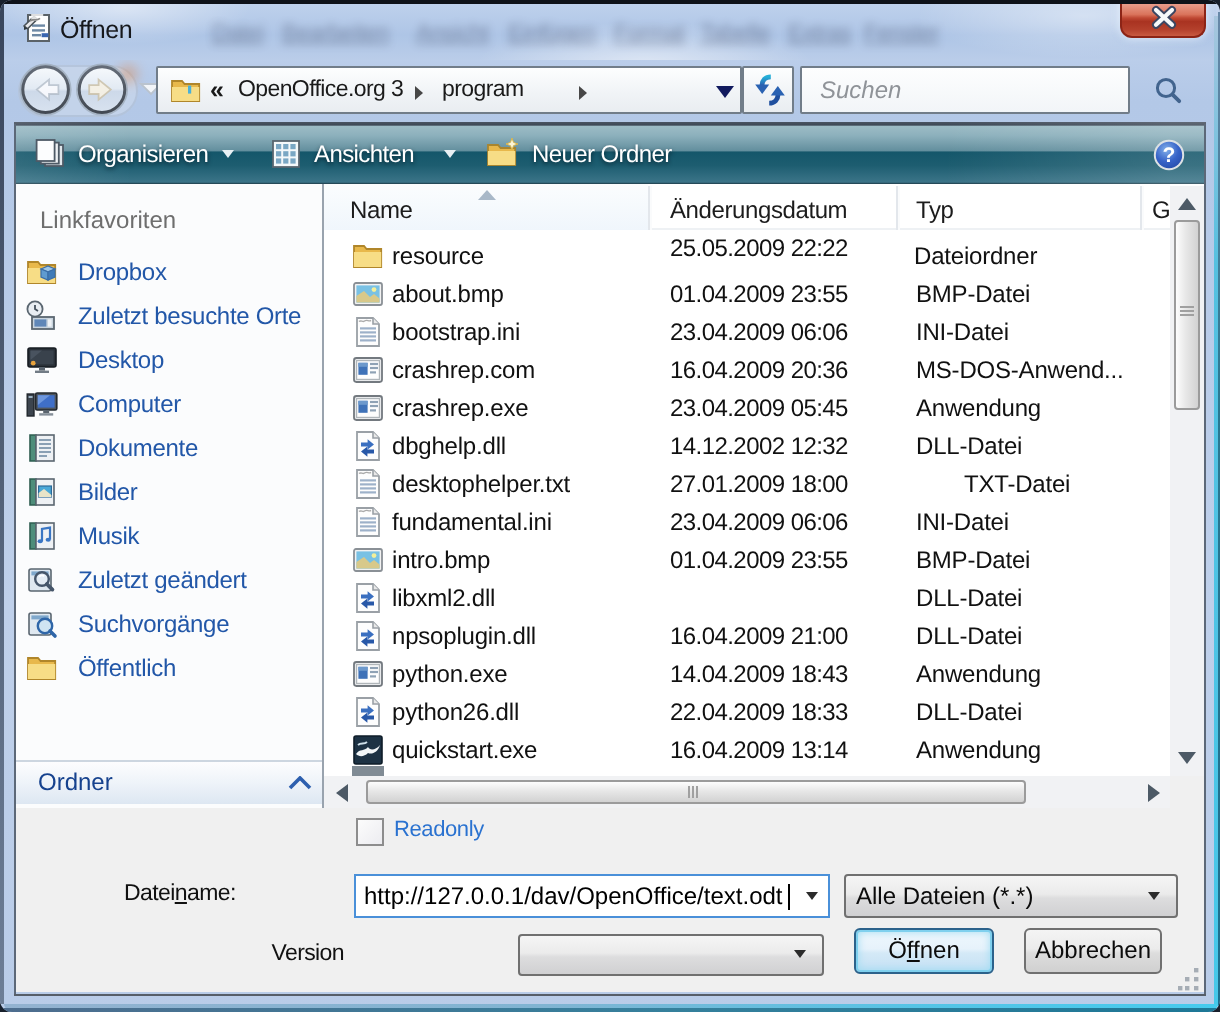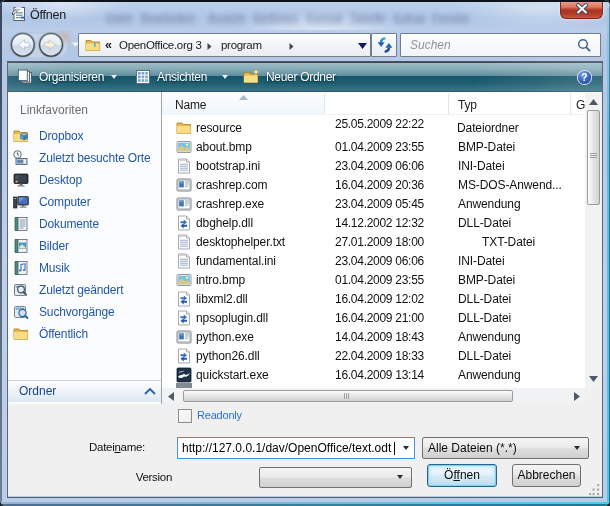--- a/index.html
+++ b/index.html
@@ -26,21 +26,21 @@
 #ttext { left:30px; top:8px; font-size:12.5px; letter-spacing:-.2px; color:#16181c; }
 #close { left:560px; top:0px; width:43px; height:19px;
   border:1px solid #8c2416; border-top:none; border-radius:0 0 6px 6px;
   background:linear-gradient(180deg,#efac9d 0%,#da745c 40%,#bf4833 50%,#a93321 60%,#b4402c 82%,#c85a41 100%);
   box-shadow:0 0 3px 1px rgba(235,245,255,.5), inset 0 1px 0 rgba(255,255,255,.4); }
 #navsvg { left:6px; top:30px; }
 #abar { left:78px; top:33px; width:293px; height:24px;
   background:linear-gradient(180deg,#fdfefe 0%,#f0f3f6 60%,#e9edf1 100%);
   border:1px solid #717d89; border-radius:1px; }
 #abar .bc { position:absolute; top:5px; font-size:11.5px; letter-spacing:-.3px; color:#1a1a1a; white-space:nowrap; }
-#sbox { left:400px; top:33px; width:201px; height:24px;
+#sbox { left:400px; top:33px; width:165px; height:24px;
   background:linear-gradient(180deg,#fdfefe 0%,#f2f5f8 100%);
   border:1px solid #717d89; border-radius:1px; }
 #sbox span { position:absolute; left:9px; top:4px; font-style:italic; font-size:12px; color:#8f9398; }
 
 #tbar { left:7px; top:61px; width:596px; height:31px;
   background:linear-gradient(90deg, rgba(255,255,255,.10) 0%, rgba(255,255,255,0) 10%, rgba(255,255,255,0) 78%, rgba(255,255,255,.13) 97%),
   linear-gradient(180deg,#4a5462 0%,#3d4856 5%,#9cbbc5 7%,#8cb0bc 22%,#628e9d 47%,#14566a 48%,#1d5d70 70%,#3b7488 97%,#1d3a46 100%); }
 .titem { position:absolute; top:70px; font-size:12px; letter-spacing:-.3px; color:#fff; text-shadow:0 1px 2px rgba(0,20,30,.7); }
 .tarr { position:absolute; width:0; height:0; border-left:3.5px solid transparent;
   border-right:3.5px solid transparent; border-top:4px solid #e8f0f4; top:75px; }
@@ -356,20 +356,21 @@
 <div class="abs" style="left:324px;top:93px;width:1px;height:22px;background:#e3e7ec"></div>
 <div class="abs" style="left:325px;top:93px;width:1px;height:22px;background:#fafbfc"></div>
 <div class="abs" style="left:448px;top:93px;width:1px;height:22px;background:#e3e7ec"></div>
 <div class="abs" style="left:449px;top:93px;width:1px;height:22px;background:#fafbfc"></div>
 <div class="abs" style="left:570px;top:93px;width:1px;height:22px;background:#e3e7ec"></div>
 <div class="abs" style="left:571px;top:93px;width:1px;height:22px;background:#fafbfc"></div>
 <span class="hdrt" style="left:175px;top:98px">Name</span>
 <svg class="abs" width="9" height="5" viewBox="0 0 9 5" style="left:239px;top:95px">
       <path d="M4.5 0 L9 5 L0 5 Z" fill="#a8b8c8"></path>
     </svg>
+<span class="hdrt" style="left:335px;top:98px">Änderungsdatum</span>
 <span class="hdrt" style="left:458px;top:98px">Typ</span>
 <span class="hdrt" style="left:576px;top:98px">G</span>
 <svg class="abs" width="16" height="16" style="left:176px;top:119.5px">
       <use href="#i-folder"></use>
     </svg>
 <span class="fname" style="left:196px;top:120.5px">resource</span>
 <span class="fname" style="left:335px;top:117px;letter-spacing:-.28px">25.05.2009 22:22</span>
 <span class="fname" style="left:457px;top:120.5px">Dateiordner</span>
 <svg class="abs" width="16" height="16" style="left:176px;top:138.6px">
       <use href="#i-pic"></use>
@@ -416,21 +417,20 @@
 <svg class="abs" width="16" height="16" style="left:176px;top:271.9px">
       <use href="#i-pic"></use>
     </svg>
 <span class="fname" style="left:196px;top:272.9px">intro.bmp</span>
 <span class="fname" style="left:335px;top:272.9px;letter-spacing:-.28px">01.04.2009 23:55</span>
 <span class="fname" style="left:458px;top:272.9px">BMP-Datei</span>
 <svg class="abs" width="16" height="16" style="left:176px;top:291.0px">
       <use href="#i-dll"></use>
     </svg>
 <span class="fname" style="left:196px;top:292.0px">libxml2.dll</span>
-<span class="fname" style="left:335px;top:292.0px;letter-spacing:-.28px">16.04.2009 12:02</span>
 <span class="fname" style="left:458px;top:292.0px">DLL-Datei</span>
 <svg class="abs" width="16" height="16" style="left:176px;top:310.0px">
       <use href="#i-dll"></use>
     </svg>
 <span class="fname" style="left:196px;top:311.0px">npsoplugin.dll</span>
 <span class="fname" style="left:335px;top:311.0px;letter-spacing:-.28px">16.04.2009 21:00</span>
 <span class="fname" style="left:458px;top:311.0px">DLL-Datei</span>
 <svg class="abs" width="16" height="16" style="left:176px;top:329.1px">
       <use href="#i-app"></use>
     </svg>
@@ -467,21 +467,21 @@
       <path d="M0 0 L0 9 L6 4.5 Z" fill="#4d5a66"></path>
     </svg>
 <div class="sbthumb abs" style="left:587px;top:110px;width:13px;height:95px"></div>
 <div class="abs" style="left:590px;top:153px;width:7px;height:1px;background:#a0a0a0;box-shadow:0 2px 0 #a0a0a0,0 4px 0 #a0a0a0"></div>
 <div class="sbthumbh abs" style="left:183px;top:390px;width:330px;height:12px"></div>
 <div class="abs" style="left:344px;top:393px;width:1px;height:6px;background:#a0a0a0;box-shadow:2px 0 0 #a0a0a0,4px 0 0 #a0a0a0"></div>
 
 <div class="abs" style="left:178px;top:409px;width:14px;height:14px;border:1px solid #8d8d8d;
   background:linear-gradient(135deg,#fcfcfc,#ececf0)"></div>
 <span class="abs" style="left:197px;top:409px;font-size:11px;letter-spacing:-.2px;color:#2a72d0">Readonly</span>
-<span class="lbl" style="left:62px;top:441px;width:110px;text-align:center">Datei<u>n</u>ame:</span>
+<span class="lbl" style="left:62px;top:441px;width:110px;text-align:left">Datei<u>n</u>ame:</span>
 <div class="abs" style="left:177px;top:437px;width:238px;height:22px;border:1px solid #4a90d9;background:#fff"></div>
 <span class="abs" style="left:182px;top:441px;font-size:12px;color:#000;white-space:nowrap">http://127.0.0.1/dav/OpenOffice/text.odt</span>
 <div class="abs" style="left:394px;top:442px;width:1px;height:13px;background:#000"></div>
 <div class="cbarr" style="left:403px;top:446px"></div>
 <div class="combo" style="left:422px;top:437px;width:167px;height:22px"></div>
 <span class="abs" style="left:428px;top:441px;font-size:12px;color:#0c0c0c">Alle Dateien (*.*)</span>
 <div class="cbarr" style="left:574px;top:446px"></div>
 <span class="lbl" style="left:62px;top:471px;width:110px;text-align:right">Version</span>
 <div class="combo" style="left:259px;top:467px;width:153px;height:21px"></div>
 <div class="cbarr" style="left:397px;top:475px"></div>

